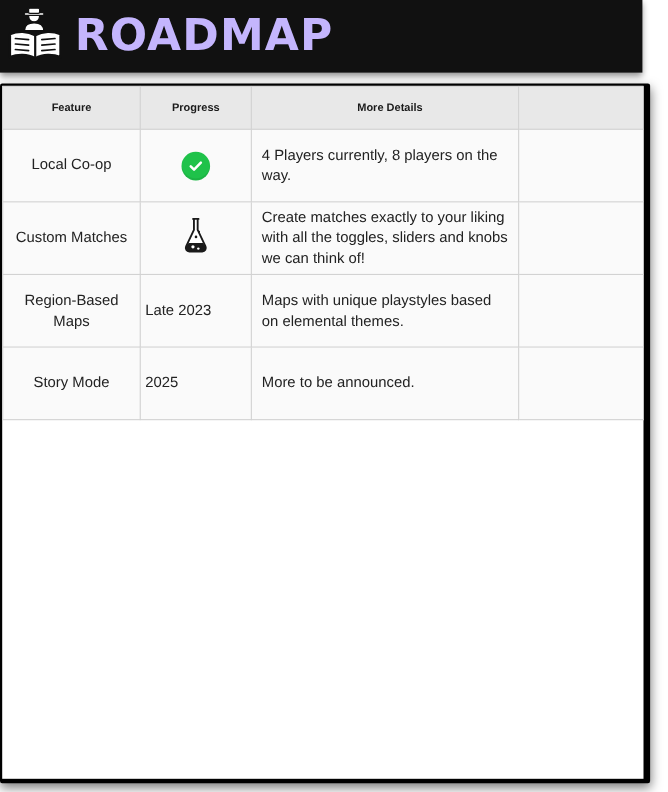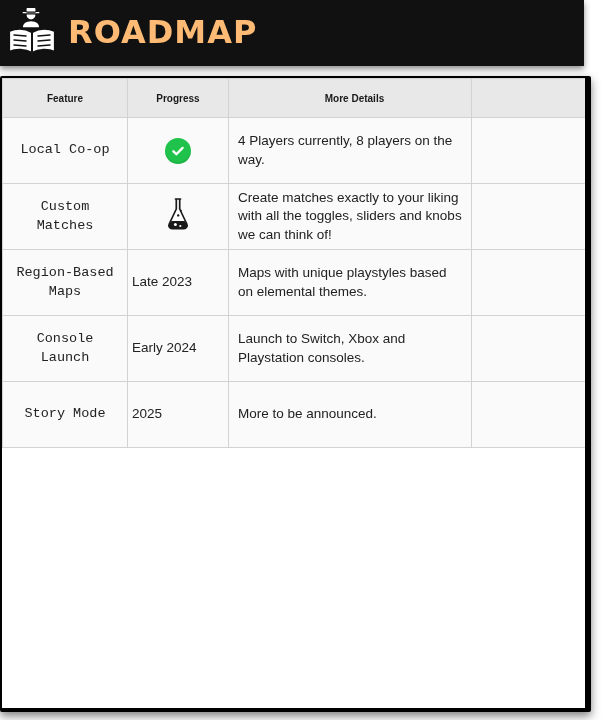--- a/index.html
+++ b/index.html
@@ -29,22 +29,22 @@
   }
   .header-icon {
     width: 54px;
     height: 54px;
     margin-left: 6px;
     margin-right: 8px;
     flex: 0 0 auto;
     position: relative;
   }
   .header-title {
-    color: #fdba74;
-    font-size: 32px;
+    color: #c4b5fd;
+    font-size: 40px;
     font-weight: bold;
     letter-spacing: 1px;
     font-family: "DejaVu Sans", sans-serif;
     line-height: 1;
     padding-bottom: 3px;
   }
 
   
   .table-shadow {
     position: absolute;
@@ -94,21 +94,20 @@
   tbody td {
     background: #fafafa;
     height: 57px;
     font-size: 13.5px;
     color: #222222;
   }
   tbody td.feature {
     text-align: center;
     padding: 4px 6px;
     line-height: 1.35;
-    font-family: Liberation Mono, monospace;
   }
   tbody td.progress {
     padding: 4px 4px;
     line-height: 1.35;
   }
   tbody td.details {
     text-align: left;
     padding: 4px 9px;
     line-height: 1.38;
   }
@@ -215,26 +214,20 @@
         <td class="blank"></td>
       </tr>
 
       <tr>
         <td class="feature">Region-Based Maps</td>
         <td class="progress">Late 2023</td>
         <td class="details">Maps with unique playstyles based on elemental themes.</td>
         <td class="blank"></td>
       </tr>
 
-      <tr>
-        <td class="feature">Console Launch</td>
-        <td class="progress">Early 2024</td>
-        <td class="details">Launch to Switch, Xbox and Playstation consoles.</td>
-        <td class="blank"></td>
-      </tr>
 
 
 
       <tr>
         <td class="feature">Story Mode</td>
         <td class="progress">2025</td>
         <td class="details">More to be announced.</td>
         <td class="blank"></td>
       </tr>
 

